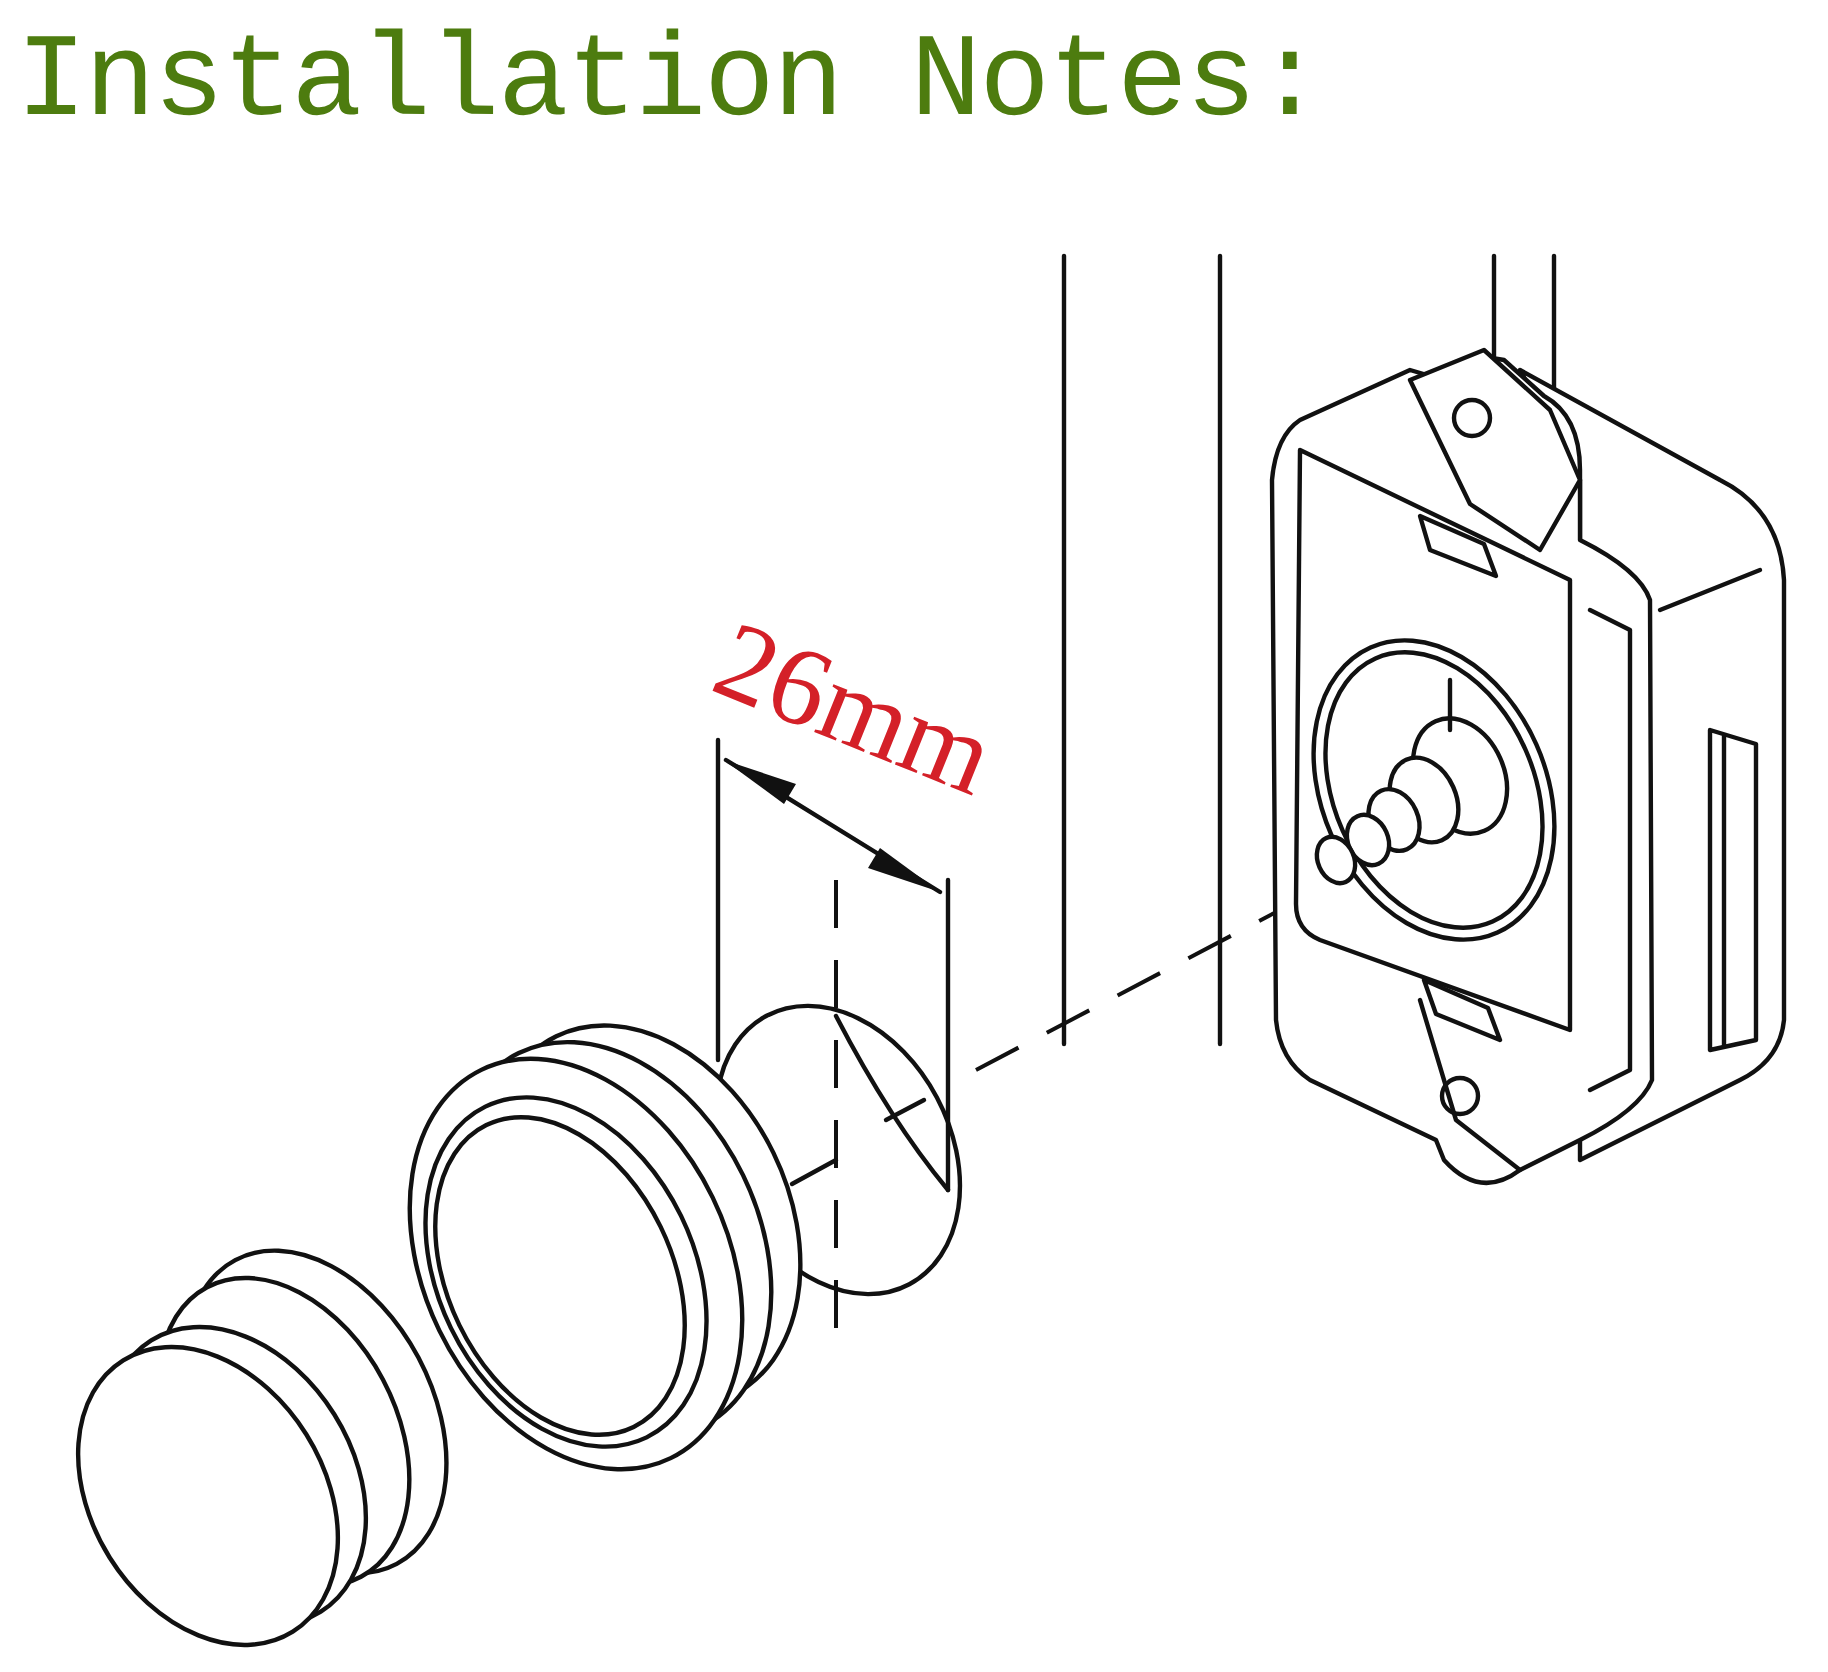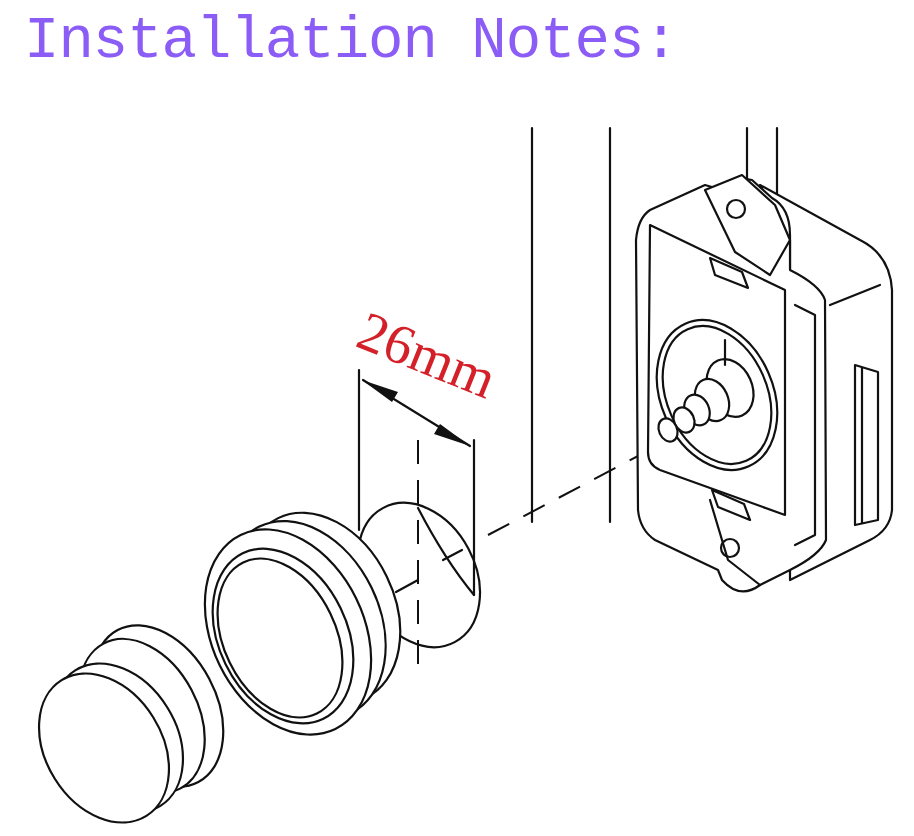--- a/index.html
+++ b/index.html
@@ -19,21 +19,21 @@
     white-space:nowrap;
   }
   svg.diagram { position:absolute; left:0; top:0; }
   .ln { fill:none; stroke:#111; stroke-width:2.2; stroke-linecap:round; stroke-linejoin:round; }
   .dash { fill:none; stroke:#111; stroke-width:2; stroke-dasharray:24 16; }
   .fillw { fill:#fff; stroke:#111; stroke-width:2.2; stroke-linejoin:round; }
 </style>
 </head>
 <body>
 
-<div class="title" style="color: #8b5cf6; margin-left: 16px;">Installation Notes:</div>
+<div class="title" style="color: #4d7c0f;">Installation Notes:</div>
 <div class="dim-label" style="color: rgb(212, 32, 40);">26mm</div>
 
 <svg class="diagram" width="914" height="836" viewBox="0 0 914 836">
 
   <g>
     <line class="ln" x1="532" y1="128" x2="532" y2="522"></line>
     <line class="ln" x1="610" y1="128" x2="610" y2="522"></line>
     <line class="ln" x1="747" y1="128" x2="747" y2="185"></line>
     <line class="ln" x1="777" y1="128" x2="777" y2="200"></line>
     <line class="ln" x1="747" y1="460" x2="747" y2="522"></line>

